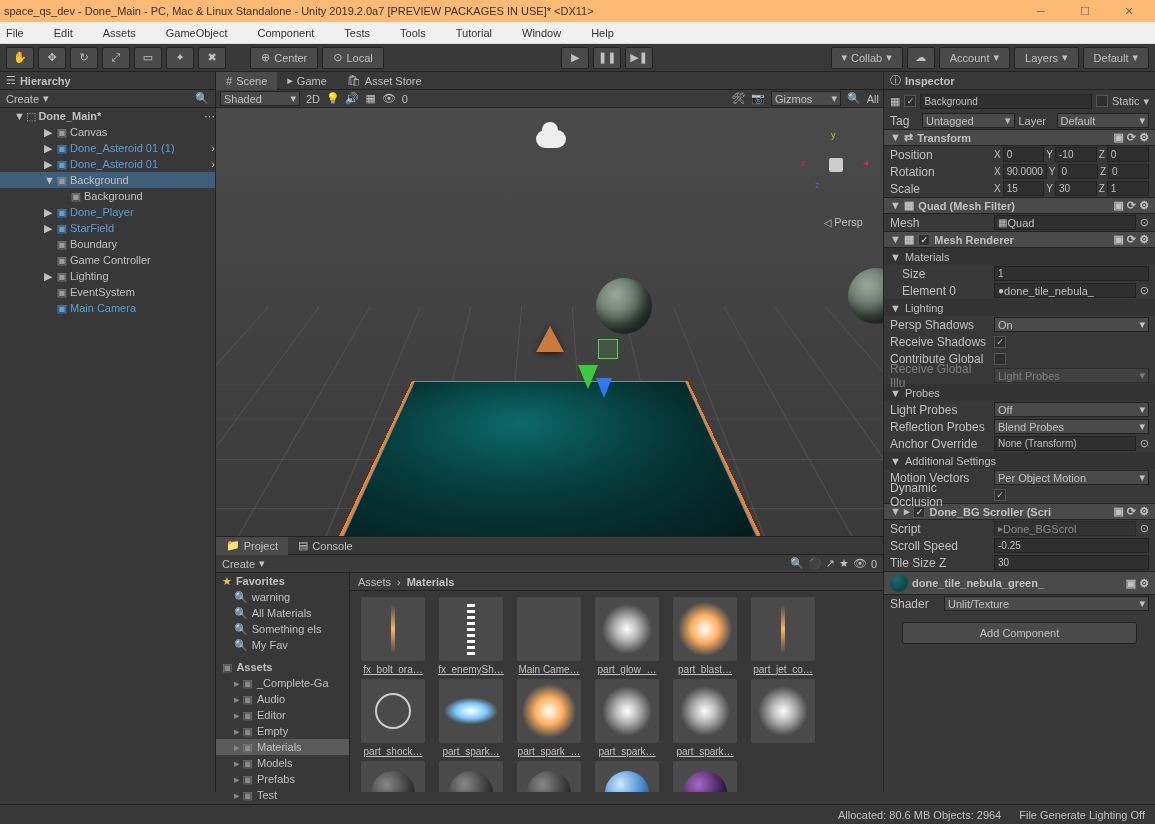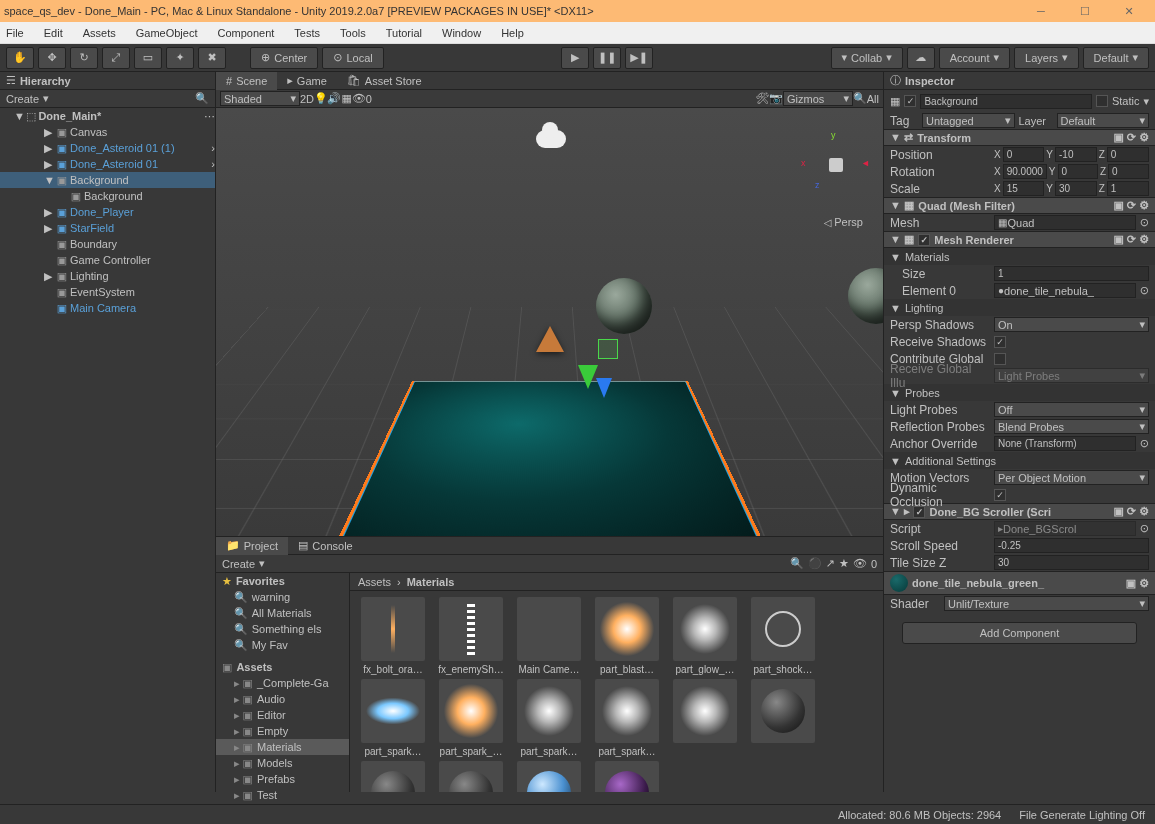--- a/index.html
+++ b/index.html
@@ -1,20 +1,20 @@
 <!DOCTYPE html>
 <html><head>
 <meta charset="utf-8">
 <style>
 * { margin: 0; padding: 0; box-sizing: border-box; font-family: "Segoe UI", Arial, sans-serif; font-size: 11px; color: #c0c0c0; }
 body { background: #383838; width: 1155px; height: 824px; overflow: hidden; display: flex; flex-direction: column; }
 .titlebar { height: 22px; background: #fdba74; display: flex; align-items: center; padding: 0 4px; color: #333; }
 .titlebar-text { flex: 1; color: #333; }
 .win-btn { width: 44px; height: 22px; display: flex; align-items: center; justify-content: center; color: #666; }
-.menubar { height: 22px; background: #f0f0f0; display: flex; align-items: center; padding: 0 6px; gap: 20px; border-bottom: 1px solid #ddd; }
+.menubar { height: 22px; background: #f0f0f0; display: flex; align-items: center; padding: 0 6px; gap: 30px; border-bottom: 1px solid #ddd; }
 .menubar span { color: #333; }
 .toolbar { height: 28px; background: #383838; display: flex; align-items: center; padding: 0 6px; gap: 4px; border-bottom: 1px solid #222; }
 .tool-btn { width: 28px; height: 22px; background: #4a4a4a; border: 1px solid #222; border-radius: 2px; display: flex; align-items: center; justify-content: center; }
 .pill { height: 22px; padding: 0 10px; background: #4a4a4a; border: 1px solid #222; border-radius: 2px; display: flex; align-items: center; gap: 4px; }
 .spacer { flex: 1; }
 .main { flex: 1; display: flex; min-height: 0; }
 .left-col { width: 216px; display: flex; flex-direction: column; border-right: 1px solid #222; }
 .panel-tab { height: 18px; background: #383838; border-bottom: 1px solid #222; display: flex; align-items: center; padding: 0 6px; gap: 4px; }
 .panel-sub { height: 18px; background: #3a3a3a; display: flex; align-items: center; padding: 0 6px; gap: 4px; border-bottom: 1px solid #222; }
 .hier { flex: 1; background: #383838; overflow: hidden; }
@@ -22,21 +22,21 @@
 .hier-row.sel { background: #3e5f7a; }
 .blue-txt { color: #5aa0d8; }
 .indent2 { padding-left: 44px; }
 .indent3 { padding-left: 58px; }
 .tri { width: 10px; display: inline-block; }
 .cube { width: 12px; height: 10px; display: inline-flex; align-items: center; justify-content: center; }
 .center-col { flex: 1; display: flex; flex-direction: column; min-width: 0; }
 .scene-tabs { height: 18px; background: #383838; display: flex; align-items: center; border-bottom: 1px solid #222; }
 .scene-tab { padding: 0 10px; height: 18px; display: flex; align-items: center; gap: 4px; }
 .scene-tab.active { background: #4a4a4a; }
-.scene-bar { height: 18px; background: #3a3a3a; display: flex; align-items: center; padding: 0 4px; border-bottom: 1px solid #222; font-size: 10px; }
+.scene-bar { height: 18px; background: #3a3a3a; display: flex; align-items: center; padding: 0 4px; gap: 6px; border-bottom: 1px solid #222; font-size: 10px; }
 .viewport { flex: 1; background: linear-gradient(180deg, #4a4a4a 0%, #3a3a3a 100%); position: relative; overflow: hidden; }
 .grid-floor { position: absolute; inset: 0; background:
   repeating-linear-gradient(90deg, rgba(120,120,120,.3) 0 1px, transparent 1px 60px),
   repeating-linear-gradient(0deg, rgba(120,120,120,.3) 0 1px, transparent 1px 60px);
   transform: perspective(700px) rotateX(62deg) translateY(110px); transform-origin: 50% 60%; }
 .nebula { position: absolute; left: 50%; top: 42%; transform: translate(-50%,-10%) perspective(700px) rotateX(62deg); width: 350px; height: 430px; background: radial-gradient(circle at 40% 30%, #0d6a6a 0%, #063838 45%, #031a1a 85%); border: 3px solid #ff7a1a; box-shadow: 0 0 0 1px #1aa3e6 inset; }
 .asteroid { position: absolute; width: 56px; height: 56px; border-radius: 50%; background: radial-gradient(circle at 35% 30%, #9aa89c, #5a6a5e 55%, #2e3a32); box-shadow: inset -8px -10px 14px rgba(0,0,0,.6); }
 .asteroid.a1 { left: 380px; top: 170px; }
 .asteroid.a2 { left: 632px; top: 160px; }
 .ship { position: absolute; left: 50%; top: 54%; transform: translate(-50%,-50%); }
@@ -54,21 +54,21 @@
 .proj-tabs { height: 18px; background: #383838; display: flex; align-items: center; border-bottom: 1px solid #222; }
 .proj-body { flex: 1; display: flex; min-height: 0; }
 .proj-left { width: 134px; border-right: 1px solid #222; background: #383838; }
 .proj-row { height: 16px; display: flex; align-items: center; gap: 4px; padding-left: 6px; }
 .proj-row.sel { background: #5a5a5a; }
 .proj-right { flex: 1; display: flex; flex-direction: column; }
 .breadcrumb { height: 18px; background: #3a3a3a; display: flex; align-items: center; padding: 0 8px; gap: 6px; border-bottom: 1px solid #222; }
 .asset-grid { flex: 1; background: #383838; padding: 6px; display: flex; flex-wrap: wrap; gap: 4px; align-content: flex-start; overflow: hidden; }
 .asset { width: 74px; display: flex; flex-direction: column; align-items: center; gap: 3px; }
 .asset .thumb { width: 64px; height: 64px; background: #4a4a4a; border-radius: 2px; position: relative; overflow: hidden; }
-.asset .lbl { font-size: 10px; text-align: center; width: 74px; white-space: nowrap; overflow: hidden; text-overflow: ellipsis; }
+.asset .lbl { font-size: 10px; text-align: center; width: 74px; white-space: nowrap; overflow: hidden; text-overflow: ellipsis; text-decoration: underline; }
 .glow { position: absolute; inset: 0; background: radial-gradient(circle, #fff 0%, rgba(255,255,255,.6) 25%, transparent 55%); }
 .glow.orange { background: radial-gradient(circle, #fff, #ffb060 30%, transparent 60%); }
 .sphere { position: absolute; inset: 10px; border-radius: 50%; background: radial-gradient(circle at 35% 30%, #888, #333 60%, #111); }
 .ring { position: absolute; inset: 14px; border: 2px solid #ccc; border-radius: 50%; }
 .bolt { position: absolute; left: 30px; top: 8px; width: 4px; height: 48px; background: linear-gradient(180deg, transparent, #ffb060, transparent); }
 .right-col { width: 272px; background: #383838; border-left: 1px solid #222; display: flex; flex-direction: column; overflow: hidden; }
 .insp { flex: 1; overflow-y: auto; }
 .insp-row { display: flex; align-items: center; height: 17px; padding: 0 6px; gap: 4px; }
 .insp-hdr { background: #4a4a4a; border-top: 1px solid #222; border-bottom: 1px solid #222; font-weight: 600; }
 .field { flex: 1; height: 15px; background: #2f2f2f; border: 1px solid #222; padding: 0 3px; font-size: 10px; display: flex; align-items: center; }
@@ -401,29 +401,35 @@
                   <div style="position:absolute;left:28px;top:6px;width:8px;height:52px;background:repeating-linear-gradient(0deg,#fff 0 3px,transparent 3px 6px)"></div>
                 </div>
                 <div class="lbl">fx_enemySh…</div>
               </div>
               <div class="asset">
                 <div class="thumb"></div>
                 <div class="lbl">Main Came…</div>
               </div>
               <div class="asset">
                 <div class="thumb">
+                  <div class="glow"></div>
+                </div>
+                <div class="lbl">part_glow_…</div>
+              </div>
+              <div class="asset">
+                <div class="thumb">
                   <div class="glow orange"></div>
                 </div>
                 <div class="lbl">part_blast…</div>
               </div>
               <div class="asset">
                 <div class="thumb">
-                  <div class="glow"></div>
-                </div>
-                <div class="lbl">part_glow_…</div>
+                  <div class="bolt"></div>
+                </div>
+                <div class="lbl">part_jet_co…</div>
               </div>
               <div class="asset">
                 <div class="thumb">
                   <div class="ring"></div>
                 </div>
                 <div class="lbl">part_shock…</div>
               </div>
               <div class="asset">
                 <div class="thumb">
                   <div class="glow" style="background:radial-gradient(ellipse 60% 30%,#fff,#7ac8ff 40%,transparent 70%)"></div>

